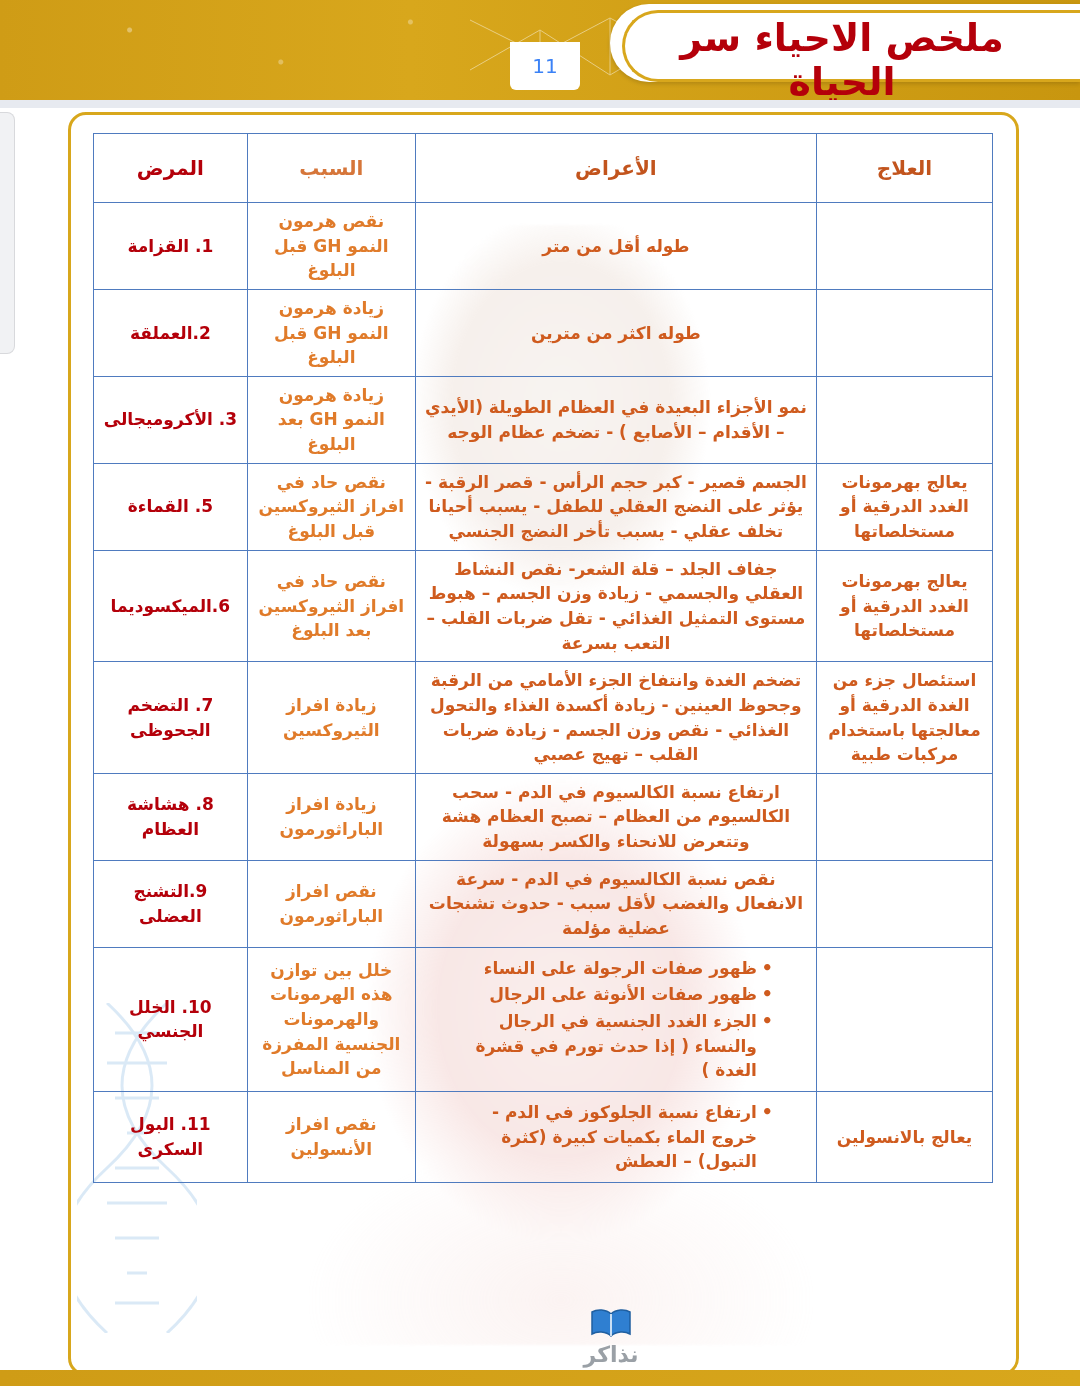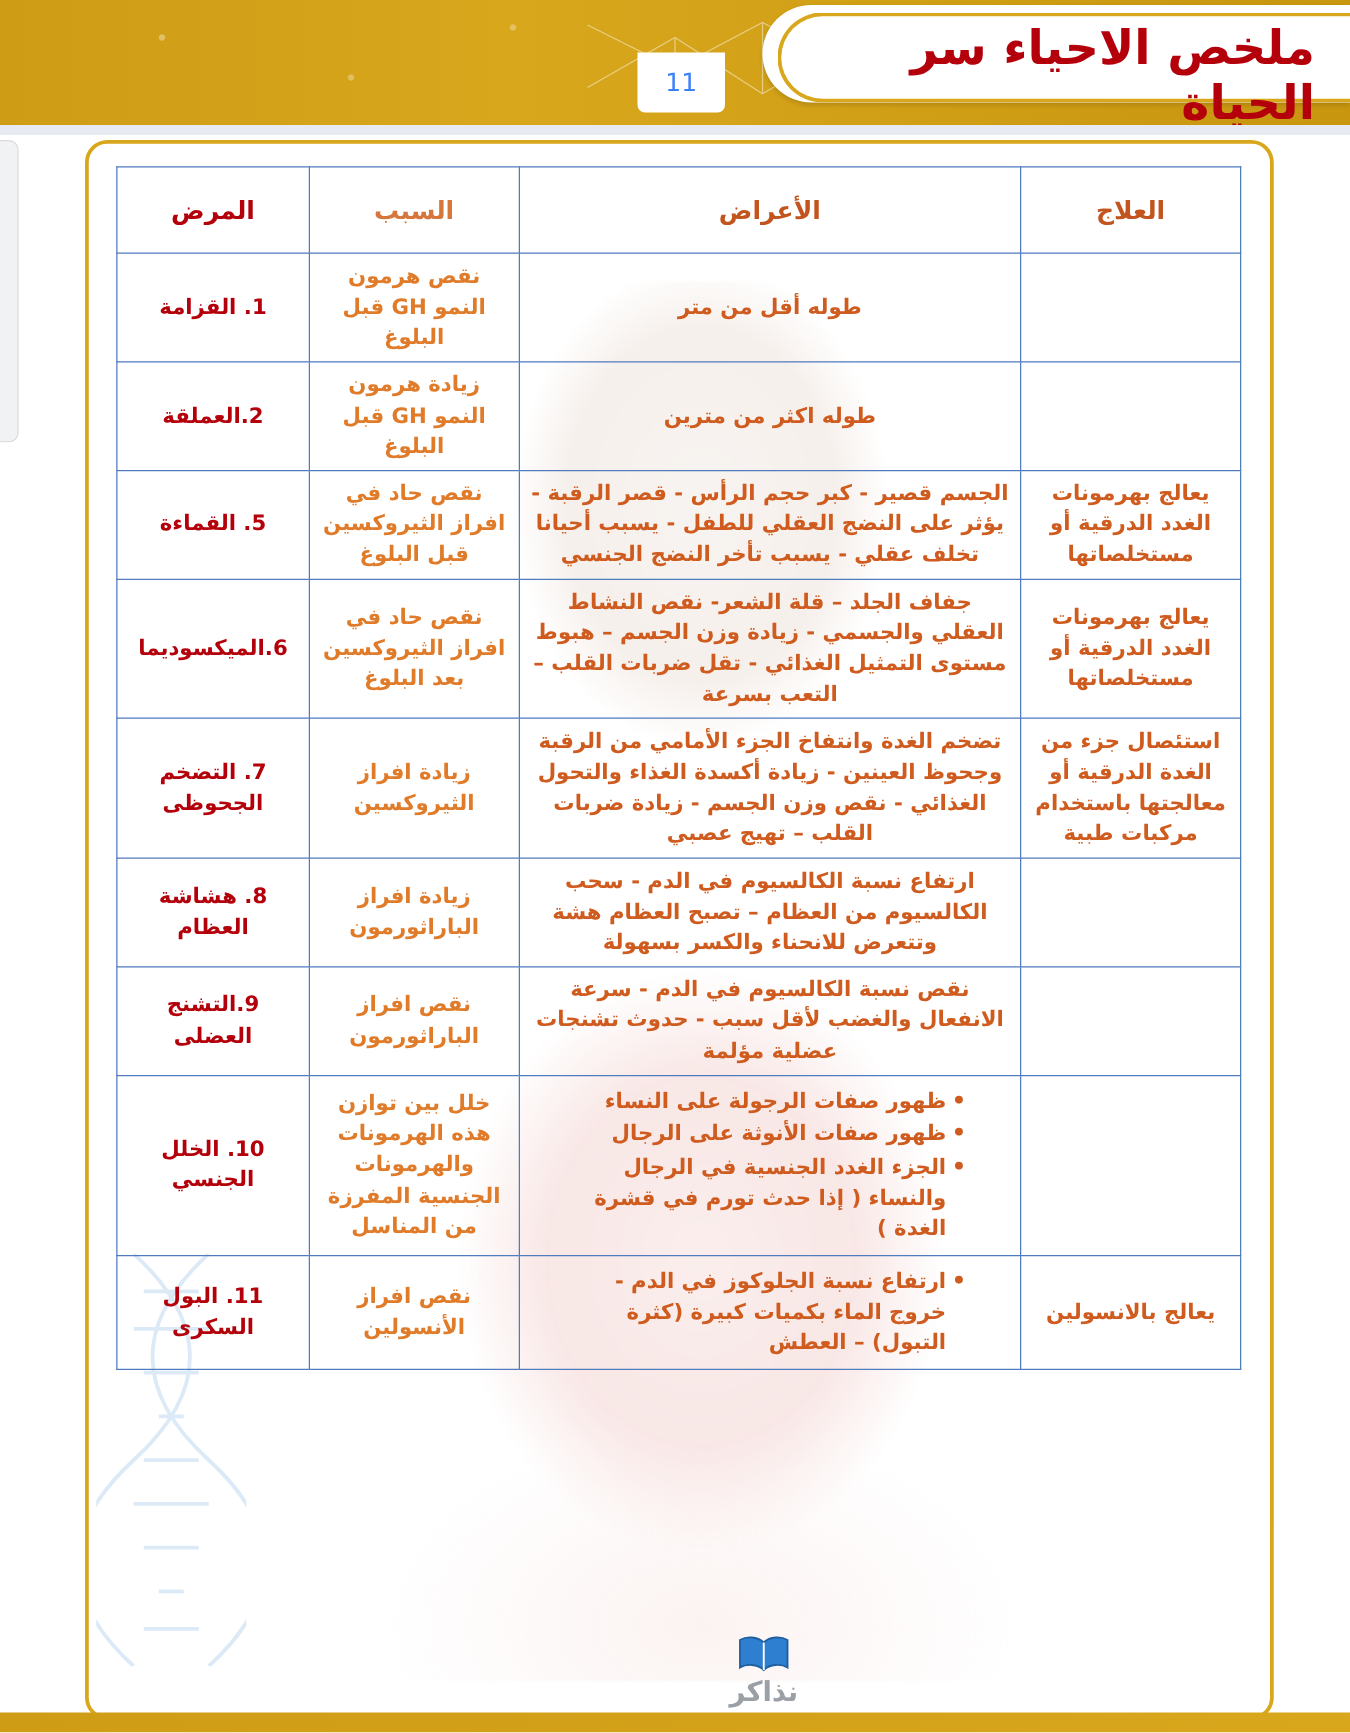--- a/index.html
+++ b/index.html
@@ -33,21 +33,21 @@
     border-top-left-radius:60px;border-bottom-left-radius:60px;
     box-shadow:0 2px 4px rgba(0,0,0,.15);
   }
   .title-plate2{
     position:absolute;right:0;top:10px;width:455px;height:66px;
     border-top-left-radius:60px;border-bottom-left-radius:60px;
     border:3px solid #d8a71c;border-right:none;background:#fff;
   }
   .doc-title{
     position:absolute;right:28px;top:16px;width:420px;
-    text-align:right;
+    text-align:center;
     color:#b4000a;font-size:38px;font-weight:bold;
     letter-spacing:0;direction:rtl;
   }
   .page-badge{
     position:absolute;right:500px;top:42px;
     width:70px;height:48px;background:#ffffff;
     display:flex;align-items:center;justify-content:center;
     color:#3b82f6;font-size:20px;
     border-bottom-left-radius:6px;border-bottom-right-radius:6px;
   }
@@ -165,20 +165,26 @@
           <td class="cause">نقص هرمون النمو GH قبل البلوغ</td>
           <td class="disease">1. القزامة</td>
         </tr>
         <tr>
           <td class="treat empty"></td>
           <td class="symptoms">طوله اكثر من مترين</td>
           <td class="cause">زيادة هرمون النمو GH قبل البلوغ</td>
           <td class="disease">2.العملقة</td>
         </tr>
         <tr>
+          <td class="treat empty"></td>
+          <td class="symptoms">نمو الأجزاء البعيدة في العظام الطويلة (الأيدي – الأقدام – الأصابع ) - تضخم عظام الوجه</td>
+          <td class="cause">زيادة هرمون النمو GH بعد البلوغ</td>
+          <td class="disease">3. الأكروميجالى</td>
+        </tr>
+        <tr>
           <td class="treat">يعالج بهرمونات الغدد الدرقية أو مستخلصاتها</td>
           <td class="symptoms">الجسم قصير - كبر حجم الرأس - قصر الرقبة - يؤثر على النضج العقلي للطفل - يسبب أحيانا تخلف عقلي - يسبب تأخر النضج الجنسي</td>
           <td class="cause">نقص حاد في افراز الثيروكسين قبل البلوغ</td>
           <td class="disease">5. القماءة</td>
         </tr>
         <tr>
           <td class="treat">يعالج بهرمونات الغدد الدرقية أو مستخلصاتها</td>
           <td class="symptoms">جفاف الجلد – قلة الشعر- نقص النشاط العقلي والجسمي - زيادة وزن الجسم – هبوط مستوى التمثيل الغذائي - تقل ضربات القلب – التعب بسرعة</td>
           <td class="cause">نقص حاد في افراز الثيروكسين بعد البلوغ</td>
           <td class="disease">6.الميكسوديما</td>

